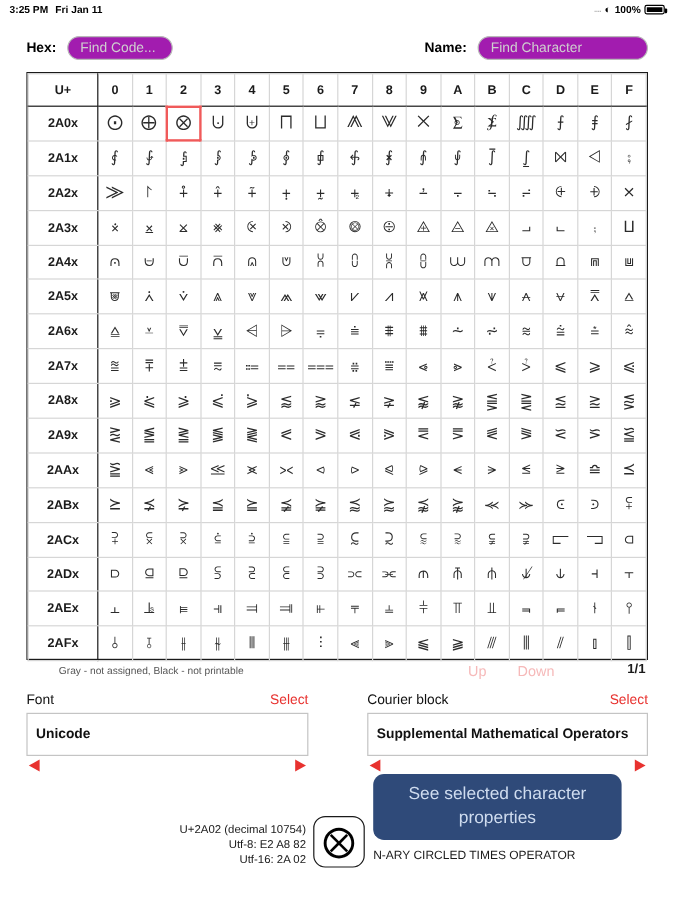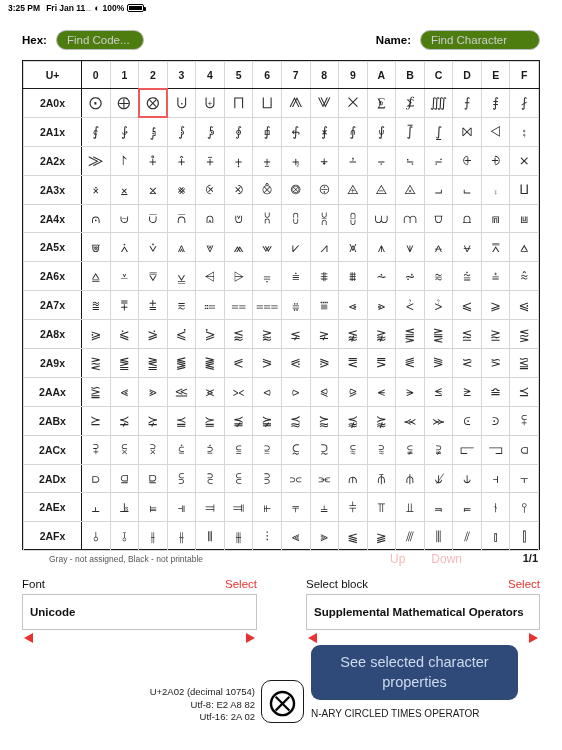--- a/index.html
+++ b/index.html
@@ -8,21 +8,21 @@
     width: 562px; height: 750px;
     background: #ffffff;
     font-family: "Liberation Sans", sans-serif;
     overflow: hidden;
   }
   #app { position: relative; width: 562px; height: 750px; }
 
   
   .statusbar {
     position: absolute; top: 0; left: 0; width: 562px; height: 16px;
-    display: flex; align-items: center; 
+    display: flex; align-items: center; justify-content: space-between;
     padding: 0 8px; font-size: 8.5px; font-weight: bold; color: #000;
   }
   .sb-left { display: flex; gap: 6px; align-items: center; }
   .sb-right { display: flex; gap: 3px; align-items: center; }
   .sb-dots { color: #b8b8b8; font-size: 7px; letter-spacing: -0.5px; }
   .wifi { font-size: 9px; }
   .batt {
     display: inline-block; width: 17px; height: 8px;
     border: 1px solid #000; border-radius: 2px; position: relative;
     background: #000; background-clip: content-box; padding: 1px;
@@ -32,30 +32,30 @@
     width: 2px; height: 4px; background: #000; border-radius: 0 1px 1px 0;
   }
 
   
   .searchrow {
     position: absolute; top: 30px; left: 0; width: 562px; height: 22px;
   }
   .lbl { font-size: 11.5px; font-weight: bold; color: #000; }
   .pill {
     border: 1px solid #b9b9b9; border-radius: 11px;
-    height: 20px; background: #4d7c0f;
+    height: 20px; background: #a21caf;
     font-size: 11.5px; color: #c9c9c9;
     padding: 0 10px; outline: none;
     font-family: "Liberation Sans", sans-serif;
   }
   .pill::placeholder { color: #cfcfcf; }
   .hexgroup { position: absolute; left: 22px; top: 0; display: flex; align-items: center; gap: 9px; }
   .hexgroup .pill { width: 88px; }
   .namegroup { position: absolute; right: 22px; top: 0; display: flex; align-items: center; gap: 9px; margin-left: 45px; }
-  .namegroup .pill { width: 120px; }
+  .namegroup .pill { width: 142px; }
 
   
   .gridwrap {
     position: absolute; left: 22px; top: 60px;
     width: 518px; height: 490px;
     border: 1.6px solid #1a1a1a; background: #fff;
   }
   table.grid { border-collapse: collapse; width: 100%; height: 100%; table-layout: fixed; }
   table.grid td, table.grid th { border: 0.6px solid #d6d6d6; text-align: center; vertical-align: middle; padding: 0; }
   table.grid th.hcell, table.grid td.rowhdr { font-size: 10.5px; font-weight: bold; color: #1a1a1a; }
@@ -502,21 +502,21 @@
     </div>
     <div class="sel-box">Unicode</div>
     <div class="sel-arrows">
       <span class="tri-l"></span>
       <span class="tri-r"></span>
     </div>
   </div>
 
   <div class="selector right">
     <div class="sel-head">
-      <span class="sel-title">Select block</span>
+      <span class="sel-title">Courier block</span>
       <span class="sel-link">Select</span>
     </div>
     <div class="sel-box">Supplemental Mathematical Operators</div>
     <div class="sel-arrows">
       <span class="tri-l"></span>
       <span class="tri-r"></span>
     </div>
   </div>
 
   <div class="propbtn">See selected character properties</div>

